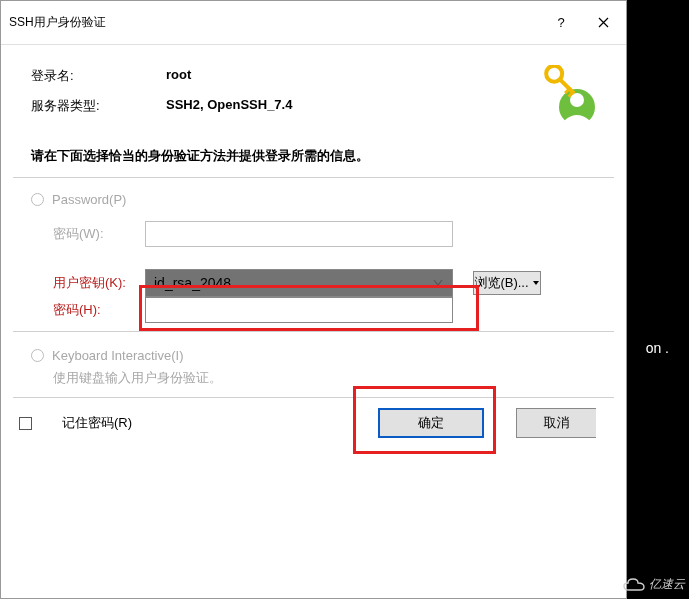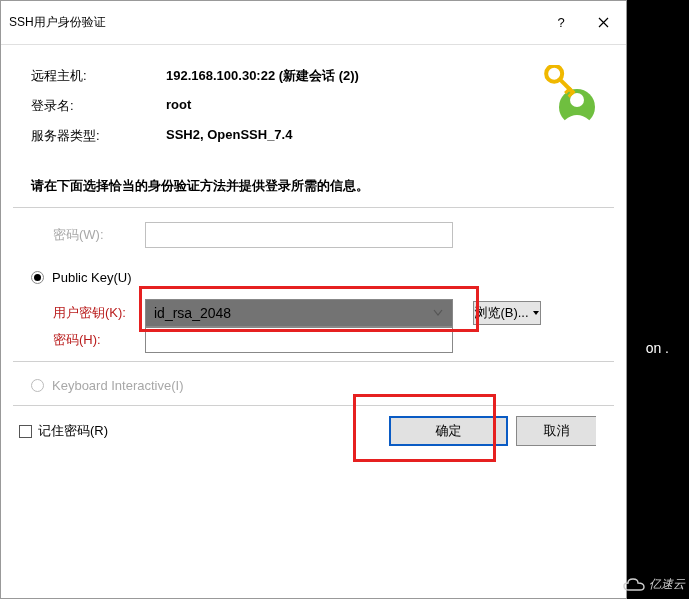--- a/index.html
+++ b/index.html
@@ -30,21 +30,21 @@
     .input { width: 308px; height: 26px; border: 1px solid #888; background: #fff; }
     .input.disabled { background: #fff; border-color: #c0c0c0; }
     .browse { margin-left: 20px; width: 68px; height: 24px; border: 1px solid #888; background: #e5e5e5; font-size: 13px; display: flex; align-items: center; justify-content: center; }
     .highlight-red { position: absolute; border: 3px solid #e62020; pointer-events: none; }
     .section.ki { padding-top: 16px; padding-bottom: 10px; }
     .sub-text { padding-left: 22px; font-size: 13px; color: #a8a8a8; margin-top: 6px; }
     .bottom-bar { padding: 10px 30px 0 18px; display: flex; align-items: center; }
     .checkbox { width: 13px; height: 13px; border: 1px solid #555; margin-right: 6px; }
     .check-label { font-size: 13px; }
     .spacer { flex: 1; }
-    .btn { width: 119px; height: 30px; border: 1px solid #888; background: #e1e1e1; font-size: 13px; display: flex; align-items: center; justify-content: center; margin-left: 8px; }
+    .btn { width: 106px; height: 30px; border: 1px solid #888; background: #e1e1e1; font-size: 13px; display: flex; align-items: center; justify-content: center; margin-left: 8px; }
     .btn.primary { border: 2px solid #0a5bc4; }
     .watermark { position: absolute; right: 4px; bottom: 6px; display: flex; align-items: center; color: #d0d0d0; font-size: 12px; font-style: italic; }
     .watermark svg { margin-right: 4px; }
     .bg-text { position: absolute; right: 20px; top: 340px; color: #fff; font-size: 14px; }
   </style>
 </head>
 <body>
 
 <div class="bg-text">on .</div>
 
@@ -53,24 +53,20 @@
     <span class="titlebar-title">SSH用户身份验证</span>
     <span class="titlebar-btn">?</span>
     <span class="titlebar-btn titlebar-close">
       <svg width="11" height="11" viewBox="0 0 11 11">
           <path d="M1 1 L10 10 M10 1 L1 10" stroke="#000" stroke-width="1.2" fill="none"></path>
         </svg>
     </span>
   </div>
 
   <div class="info">
-    <div class="info-row">
-      <span class="info-label">远程主机:</span>
-      <span class="info-value">192.168.100.30:22 (新建会话 (2))</span>
-    </div>
     <div class="info-row">
       <span class="info-label">登录名:</span>
       <span class="info-value">root</span>
     </div>
     <div class="info-row">
       <span class="info-label">服务器类型:</span>
       <span class="info-value">SSH2, OpenSSH_7.4</span>
     </div>
     <div class="key-icon">
       <svg width="64" height="64" viewBox="0 0 64 64">
@@ -84,31 +80,31 @@
           <rect x="35" y="12" width="3" height="8" fill="#f0b800"></rect>
         </g>
       </svg>
     </div>
   </div>
 
   <div class="instruction">请在下面选择恰当的身份验证方法并提供登录所需的信息。</div>
   <div class="divider"></div>
 
   <div class="section">
+    <div class="radio-row">
+      <span class="radio disabled"></span>
+      <span class="radio-label disabled">Password(P)</span>
+    </div>
     <div class="field-row">
       <span class="field-label disabled">密码(W):</span>
       <div class="input disabled"></div>
     </div>
   </div>
 
   <div class="section" style="position:relative;">
-    <div class="radio-row">
-      <span class="radio checked"></span>
-      <span class="radio-label">Public Key(U)</span>
-    </div>
     <div class="field-row">
       <span class="field-label">用户密钥(K):</span>
       <div class="dropdown">
         <span>id_rsa_2048</span>
         <svg class="dropdown-arrow" width="12" height="14" viewBox="0 0 12 14">
             <path d="M2 5 L6 10 L10 5" stroke="#555" stroke-width="1.2" fill="none"></path>
           </svg>
       </div>
       <div class="browse">
         <span>浏览(B)...</span>
@@ -124,25 +120,26 @@
     <div class="highlight-red" style="left:138px; top:30px; width:340px; height:46px;"></div>
   </div>
 
   <div class="divider"></div>
 
   <div class="section ki">
     <div class="radio-row" style="margin-bottom:2px;">
       <span class="radio disabled"></span>
       <span class="radio-label disabled">Keyboard Interactive(I)</span>
     </div>
+    <div class="sub-text">使用键盘输入用户身份验证。</div>
   </div>
 
   <div class="divider"></div>
 
-  <div class="bottom-bar" style="position:relative;">
+  <div class="bottom-bar" style="position:relative;gap:24px;">
     <span class="checkbox"></span>
     <span class="check-label">记住密码(R)</span>
     <div class="spacer"></div>
     <div class="btn primary">
         <span>确定</span>
       </div>
     <div class="btn" style="width:80px;border-right:none;align-items:center;">
         <span>取消</span>
       </div>
     <div class="highlight-red" style="left:352px; top:-12px; width:143px; height:68px;"></div>

